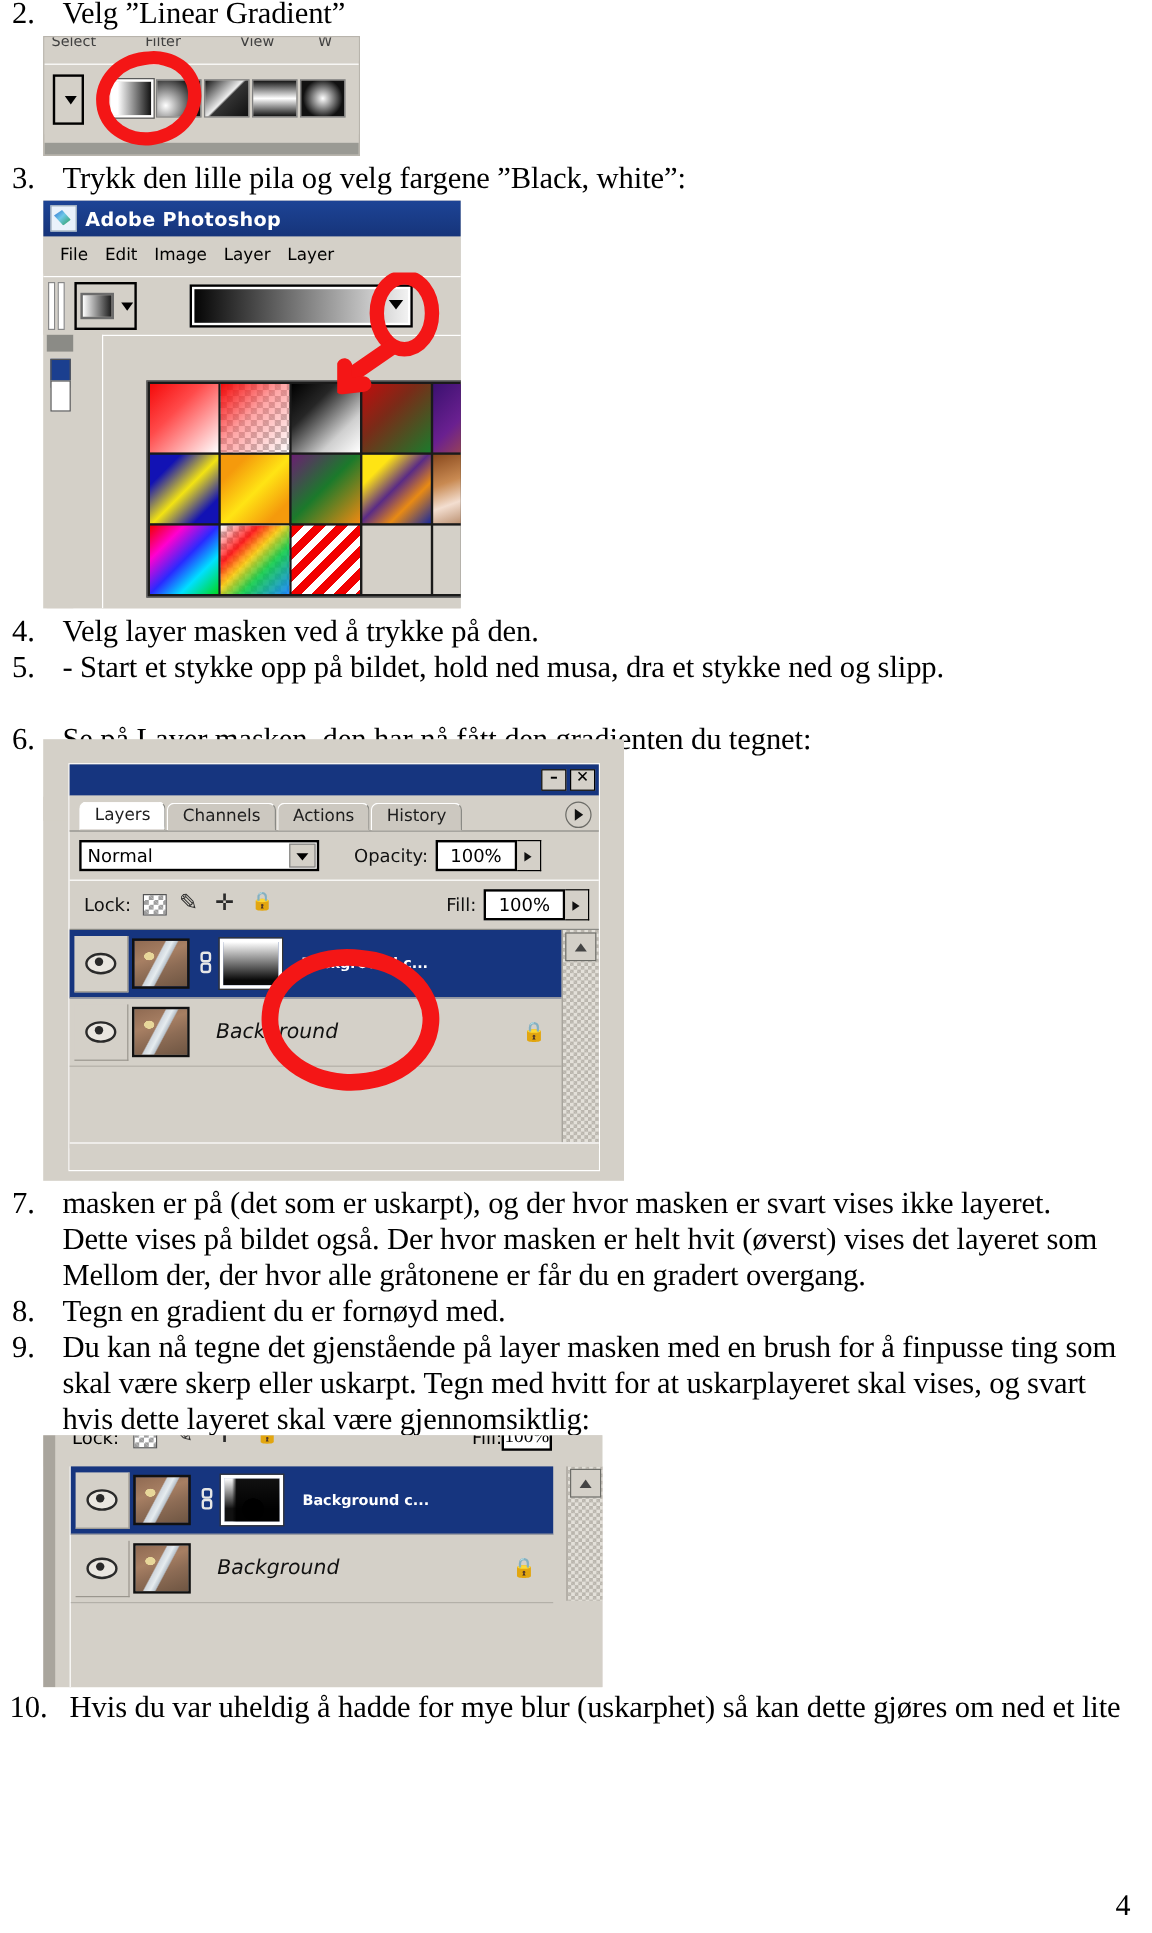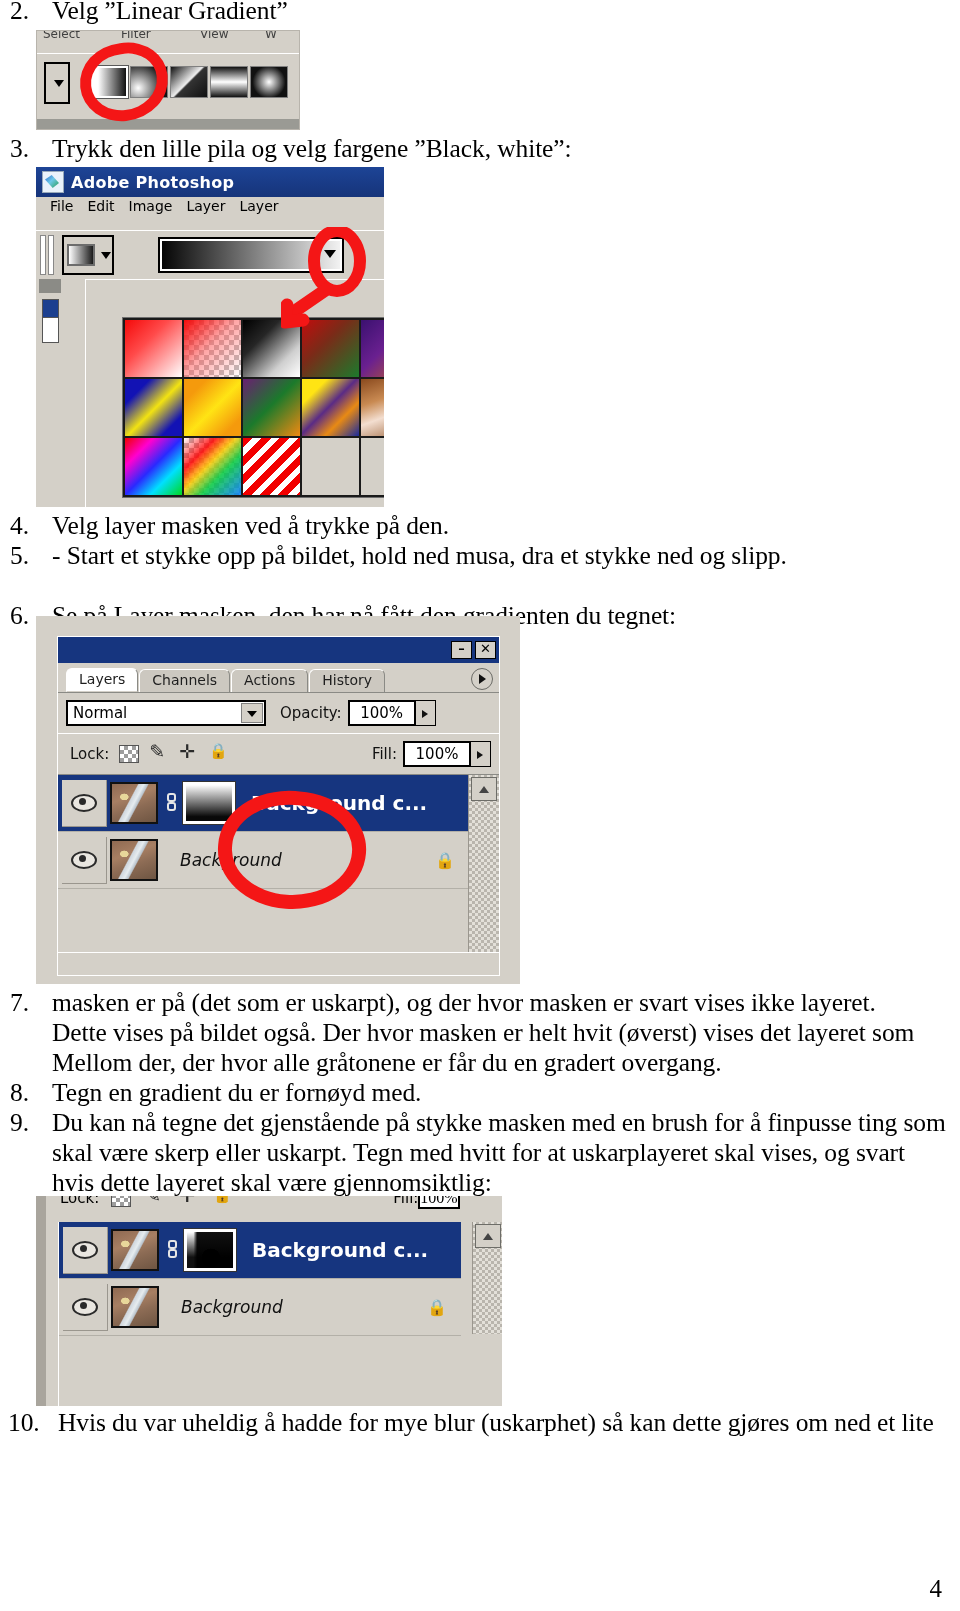--- a/index.html
+++ b/index.html
@@ -170,21 +170,21 @@
     font-size: 16px;
     letter-spacing: 0.3px;
   }
   .shot2 .menubar2 {
     position: absolute; left: 0; top: 31px;
     width: 100%; height: 30px;
     background: #d4d0c8;
     color: #000;
     font-family: "DejaVu Sans", sans-serif;
     font-size: 14px;
-    display: flex; 
+    display: flex; align-items: center;
   }
   .shot2 .menubar2 span { margin-left: 14px; }
   .shot2 .optbar2 {
     position: absolute; left: 0; top: 63px;
     width: 100%; height: 48px;
     background: #d4d0c8;
     border-top: 1px solid #fff;
   }
   .shot2 .toolcol {
     position: absolute; left: 3px; top: 66px;
@@ -383,21 +383,21 @@
     background: #d4d0c8; border: 1px solid #808080;
     box-sizing: border-box;
   }
   .pal .combo .cbtn:after {
     content: ""; position: absolute; left: 5px; top: 7px;
     border-left: 5px solid transparent; border-right: 5px solid transparent;
     border-top: 6px solid #000;
   }
   .pal .lbl {
     font-family: "DejaVu Sans", sans-serif; font-size: 15px;
-    color: #111; margin-left: 14px;
+    color: #111; margin-left: 29px;
   }
   .pal .numbox {
     width: 68px; height: 26px;
     background: #fff; border: 2px solid #000;
     box-sizing: border-box;
     font-family: "DejaVu Sans", sans-serif; font-size: 15px;
     display: flex; align-items: center; justify-content: center;
     margin-left: 6px;
   }
   .pal .tinyarrow {
@@ -511,21 +511,21 @@
   .mask-gradient { background: linear-gradient(to bottom, #ffffff 0%, #090909 88%); }
   .mask-painted {
     background:
       radial-gradient(circle at 52% 72%, #000 0 26%, transparent 27%),
       linear-gradient(to right, #ffffff 0 14%, #111 22%, #111 100%),
       linear-gradient(to bottom, #fff 0%, #111 70%);
     background-blend-mode: normal, multiply, normal;
   }
   .layer-name {
     font-family: "DejaVu Sans", sans-serif;
-    font-size: 20px; font-weight: bold;
+    font-size: 12px; font-weight: bold;
     color: #ffffff;
     margin-left: 16px;
     white-space: nowrap;
   }
   .layer-name.bg {
     color: #111;
     font-weight: normal;
     font-style: italic;
     font-size: 17px;
     margin-left: 22px;
@@ -811,21 +811,21 @@
   <div class="step" style="left:6px; top:1078px; width:940px;">
     <div class="num">8.</div>
     <div class="body">
       <p>Tegn en gradient du er fornøyd med.</p>
     </div>
   </div>
 
   <div class="step" style="left:6px; top:1108px; width:940px;">
     <div class="num">9.</div>
     <div class="body">
-      <p>Du kan nå tegne det gjenstående på stykke masken med en brush for å finpusse ting som</p>
+      <p>Du kan nå tegne det gjenstående på layer masken med en brush for å finpusse ting som</p>
       <p>skal være skerp eller uskarpt. Tegn med hvitt for at uskarplayeret skal vises, og svart</p>
       <p>hvis dette layeret skal være gjennomsiktlig:</p>
     </div>
   </div>
 
   <div class="shot4">
     <div class="cutrow">
       <div class="clip">
         <div class="lbl" style="font-family:'DejaVu Sans',sans-serif;font-size:15px;">Lock:</div>
         <div class="lockicon lk-trans" style="margin-left:12px;"></div>

